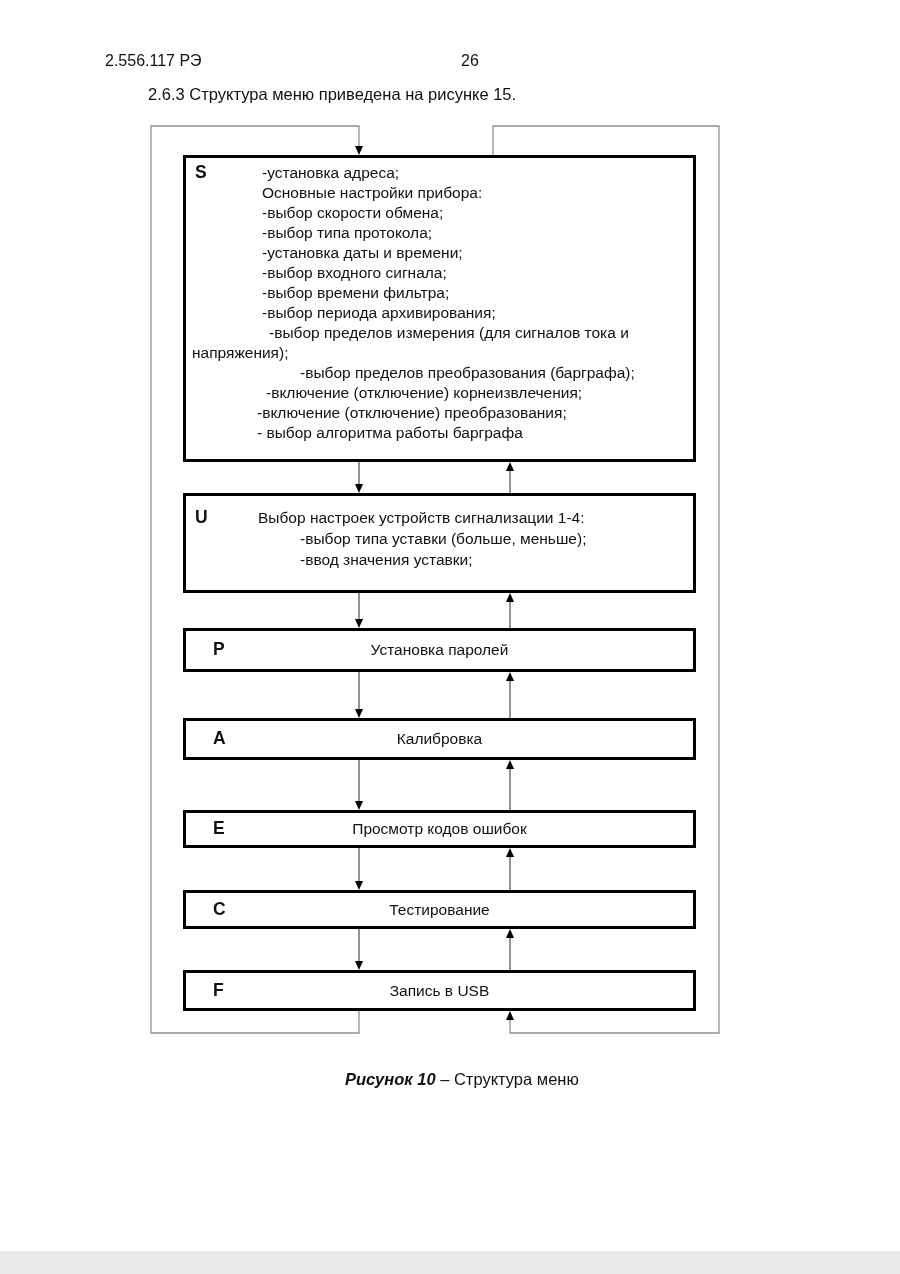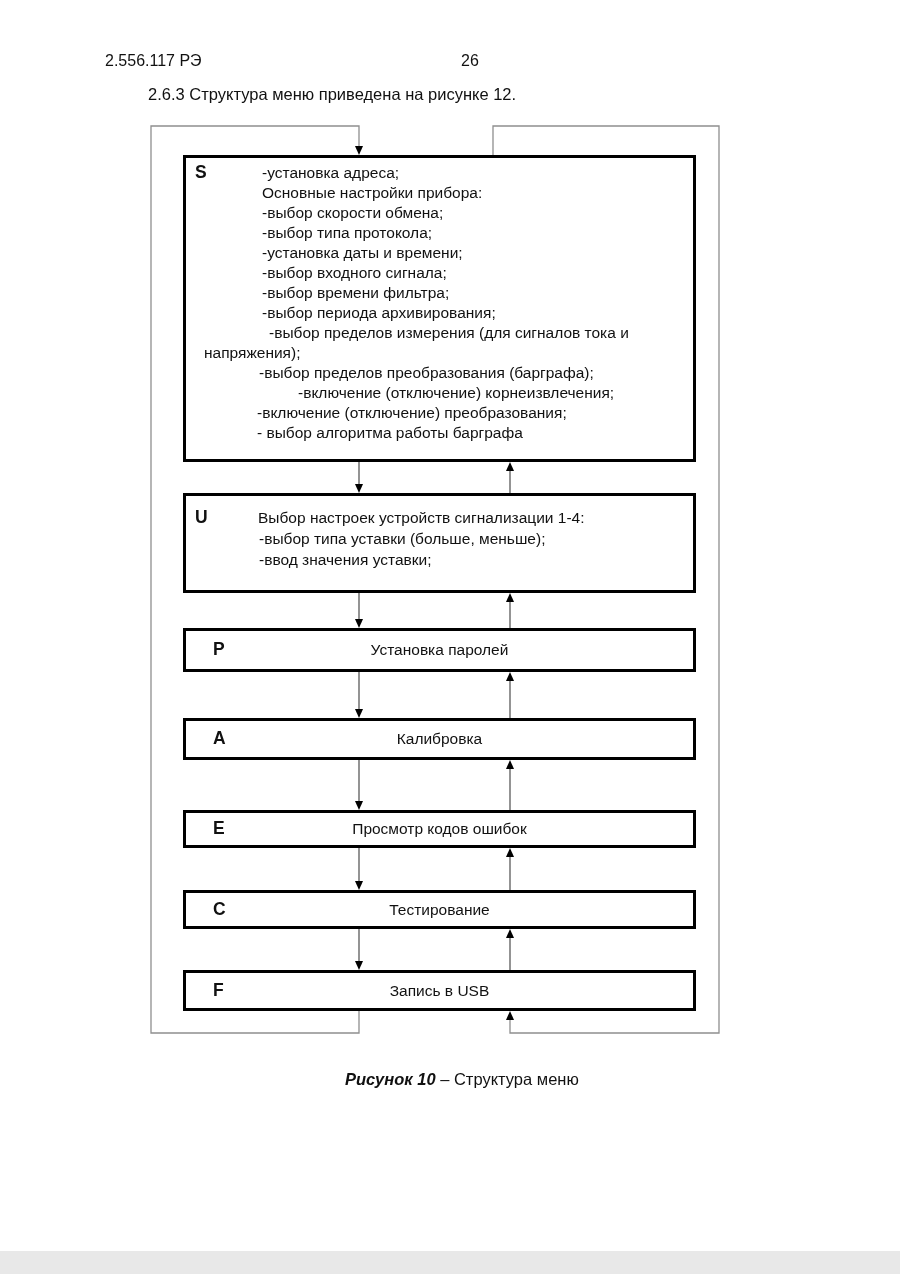--- a/index.html
+++ b/index.html
@@ -40,37 +40,37 @@
   .box-single{display:flex;align-items:center;justify-content:center;}
   .box-p{top:628px;height:44px;}
   .box-a{top:718px;height:42px;}
   .box-e{top:810px;height:38px;}
   .box-c{top:890px;height:39px;}
   .box-f{top:970px;height:41px;}
 
   .ln{white-space:pre;}
   .i76{padding-left:76px;}
   .i83{padding-left:83px;}
-  .i6{padding-left:18px;}
-  .i86{padding-left:73px;}
-  .i79{padding-left:112px;}
+  .i6{padding-left:6px;}
+  .i86{padding-left:114px;}
+  .i79{padding-left:80px;}
   .i71{padding-left:71px;}
   .i72{padding-left:72px;}
 
   .caption{left:345px;top:1070px;font-size:16.5px;}
   .cap-b{font-weight:bold;font-style:italic;}
 </style>
 </head>
 <body>
 
 <div class="page">
 
   <div class="abs doc-number">2.556.117 РЭ</div>
   <div class="abs page-number">26</div>
-  <div class="abs intro">2.6.3 Структура меню приведена на рисунке 12.</div>
+  <div class="abs intro">2.6.3 Структура меню приведена на рисунке 15.</div>
 
   <svg class="abs flow" id="flow-svg" width="900" height="1274" viewBox="0 0 900 1274">
       <polyline points="359,1011 359,1033 151,1033 151,126 359,126 359,147" fill="none" stroke="#8f8f8f" stroke-width="1.3"></polyline>
       <polygon points="355,146 363,146 359,155" fill="#000000"></polygon>
       <polyline points="493,155 493,126 719,126 719,1033 510,1033 510,1019" fill="none" stroke="#8f8f8f" stroke-width="1.3"></polyline>
       <polygon points="506,1020 514,1020 510,1011" fill="#000000"></polygon>
       <polyline points="359,462 359,485" fill="none" stroke="#5a5a5a" stroke-width="1.3"></polyline>
       <polygon points="355,484 363,484 359,493" fill="#000000"></polygon>
       <polyline points="510,493 510,470" fill="none" stroke="#5a5a5a" stroke-width="1.3"></polyline>
       <polygon points="506,471 514,471 510,462" fill="#000000"></polygon>

